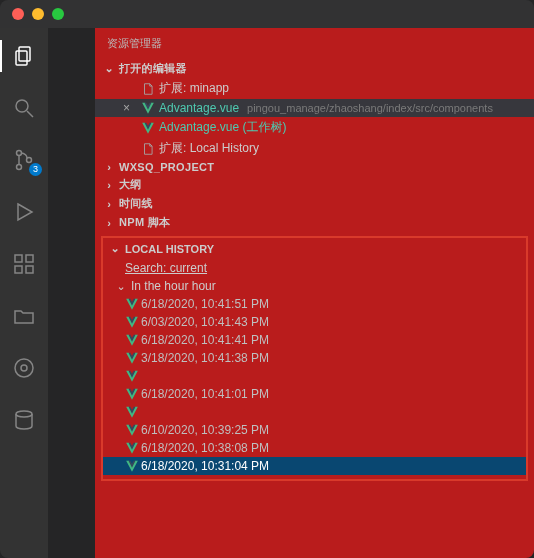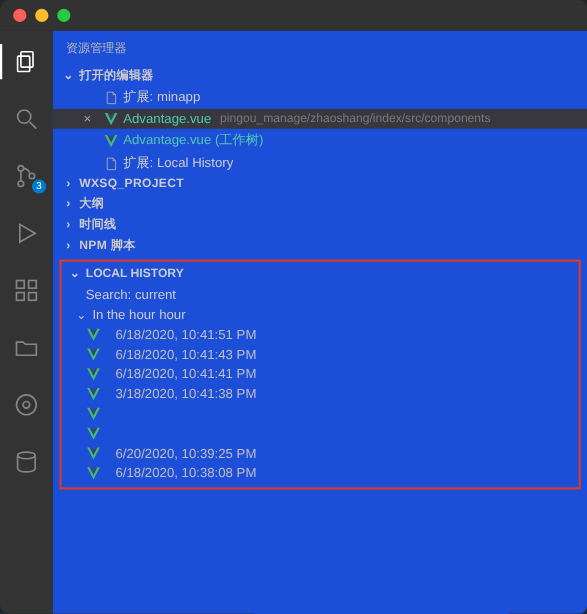--- a/index.html
+++ b/index.html
@@ -49,22 +49,23 @@
   .badge {
     position: absolute;
     bottom: 4px; right: 6px;
     background: #007acc; color: #fff;
     font-size: 9px; line-height: 1;
     padding: 2px 4px; border-radius: 8px;
   }
 
   .sidebar {
     flex: 1;
-    background: #1d4ed8;
+    background: #b91c1c;
     overflow-y: auto;
+    margin-left: 47px;
   }
   .sidebar-title {
     padding: 8px 12px;
     font-size: 11px;
     color: #bbbbbb;
   }
   .section-header {
     display: flex; align-items: center;
     padding: 2px 8px;
     font-size: 11px;
@@ -99,28 +100,28 @@
   .highlight-box {
     border: 2px solid #d93a2b;
     margin: 4px 6px 6px 6px;
     padding-bottom: 4px;
   }
   .lh-header {
     display: flex; align-items: center; gap: 4px;
     padding: 4px 6px;
     font-size: 11px; font-weight: 700;
   }
-  .lh-search { padding: 2px 6px 2px 22px; font-size: 12px; color: #cccccc; }
+  .lh-search { padding: 2px 6px 2px 22px; font-size: 12px; color: #cccccc; text-decoration: underline; }
   .lh-sub {
     display: flex; align-items: center; gap: 4px;
     padding: 2px 6px 2px 12px;
     font-size: 12px;
   }
   .lh-item {
-    display: flex; align-items: center; gap: 13px;
+    display: flex; align-items: center; gap: 2px;
     padding: 2px 6px 2px 22px;
     font-size: 12px; color: #bfbfbf;
     cursor: pointer;
   }
   .lh-item.sel { background: #094771; color: #ffffff; }
 
   svg { display: block; }
 </style>
 </head>
 <body>
@@ -277,21 +278,21 @@
             </span>
             <span>6/18/2020, 10:41:51 PM</span>
           </div>
           <div class="lh-item">
             <span class="file-icon vue-icon">
               <svg width="14" height="14" viewBox="0 0 24 24">
                 <path d="M2 3h5l5 9 5-9h5L12 22 2 3z" fill="#41b883"></path>
                 <path d="M6 3h3l3 5 3-5h3L12 15 6 3z" fill="#35495e"></path>
               </svg>
             </span>
-            <span>6/18/2020, 10:41:43 PM</span>
+            <span>6/03/2020, 10:41:43 PM</span>
           </div>
           <div class="lh-item">
             <span class="file-icon vue-icon">
               <svg width="14" height="14" viewBox="0 0 24 24">
                 <path d="M2 3h5l5 9 5-9h5L12 22 2 3z" fill="#41b883"></path>
                 <path d="M6 3h3l3 5 3-5h3L12 15 6 3z" fill="#35495e"></path>
               </svg>
             </span>
             <span>6/18/2020, 10:41:41 PM</span>
           </div>
@@ -312,35 +313,53 @@
               </svg>
             </span>
           </div>
           <div class="lh-item">
             <span class="file-icon vue-icon">
               <svg width="14" height="14" viewBox="0 0 24 24">
                 <path d="M2 3h5l5 9 5-9h5L12 22 2 3z" fill="#41b883"></path>
                 <path d="M6 3h3l3 5 3-5h3L12 15 6 3z" fill="#35495e"></path>
               </svg>
             </span>
-          </div>
-          <div class="lh-item">
-            <span class="file-icon vue-icon">
-              <svg width="14" height="14" viewBox="0 0 24 24">
-                <path d="M2 3h5l5 9 5-9h5L12 22 2 3z" fill="#41b883"></path>
-                <path d="M6 3h3l3 5 3-5h3L12 15 6 3z" fill="#35495e"></path>
-              </svg>
-            </span>
-            <span>6/20/2020, 10:39:25 PM</span>
+            <span>6/18/2020, 10:41:01 PM</span>
+          </div>
+          <div class="lh-item">
+            <span class="file-icon vue-icon">
+              <svg width="14" height="14" viewBox="0 0 24 24">
+                <path d="M2 3h5l5 9 5-9h5L12 22 2 3z" fill="#41b883"></path>
+                <path d="M6 3h3l3 5 3-5h3L12 15 6 3z" fill="#35495e"></path>
+              </svg>
+            </span>
+          </div>
+          <div class="lh-item">
+            <span class="file-icon vue-icon">
+              <svg width="14" height="14" viewBox="0 0 24 24">
+                <path d="M2 3h5l5 9 5-9h5L12 22 2 3z" fill="#41b883"></path>
+                <path d="M6 3h3l3 5 3-5h3L12 15 6 3z" fill="#35495e"></path>
+              </svg>
+            </span>
+            <span>6/10/2020, 10:39:25 PM</span>
           </div>
           <div class="lh-item">
             <span class="file-icon vue-icon">
               <svg width="14" height="14" viewBox="0 0 24 24">
                 <path d="M2 3h5l5 9 5-9h5L12 22 2 3z" fill="#41b883"></path>
                 <path d="M6 3h3l3 5 3-5h3L12 15 6 3z" fill="#35495e"></path>
               </svg>
             </span>
             <span>6/18/2020, 10:38:08 PM</span>
+          </div>
+          <div class="lh-item sel">
+            <span class="file-icon vue-icon">
+              <svg width="14" height="14" viewBox="0 0 24 24">
+                <path d="M2 3h5l5 9 5-9h5L12 22 2 3z" fill="#41b883"></path>
+                <path d="M6 3h3l3 5 3-5h3L12 15 6 3z" fill="#35495e"></path>
+              </svg>
+            </span>
+            <span>6/18/2020, 10:31:04 PM</span>
           </div>
         </div>
     </div>
   </div>
 </div>
 
 </body></html>

